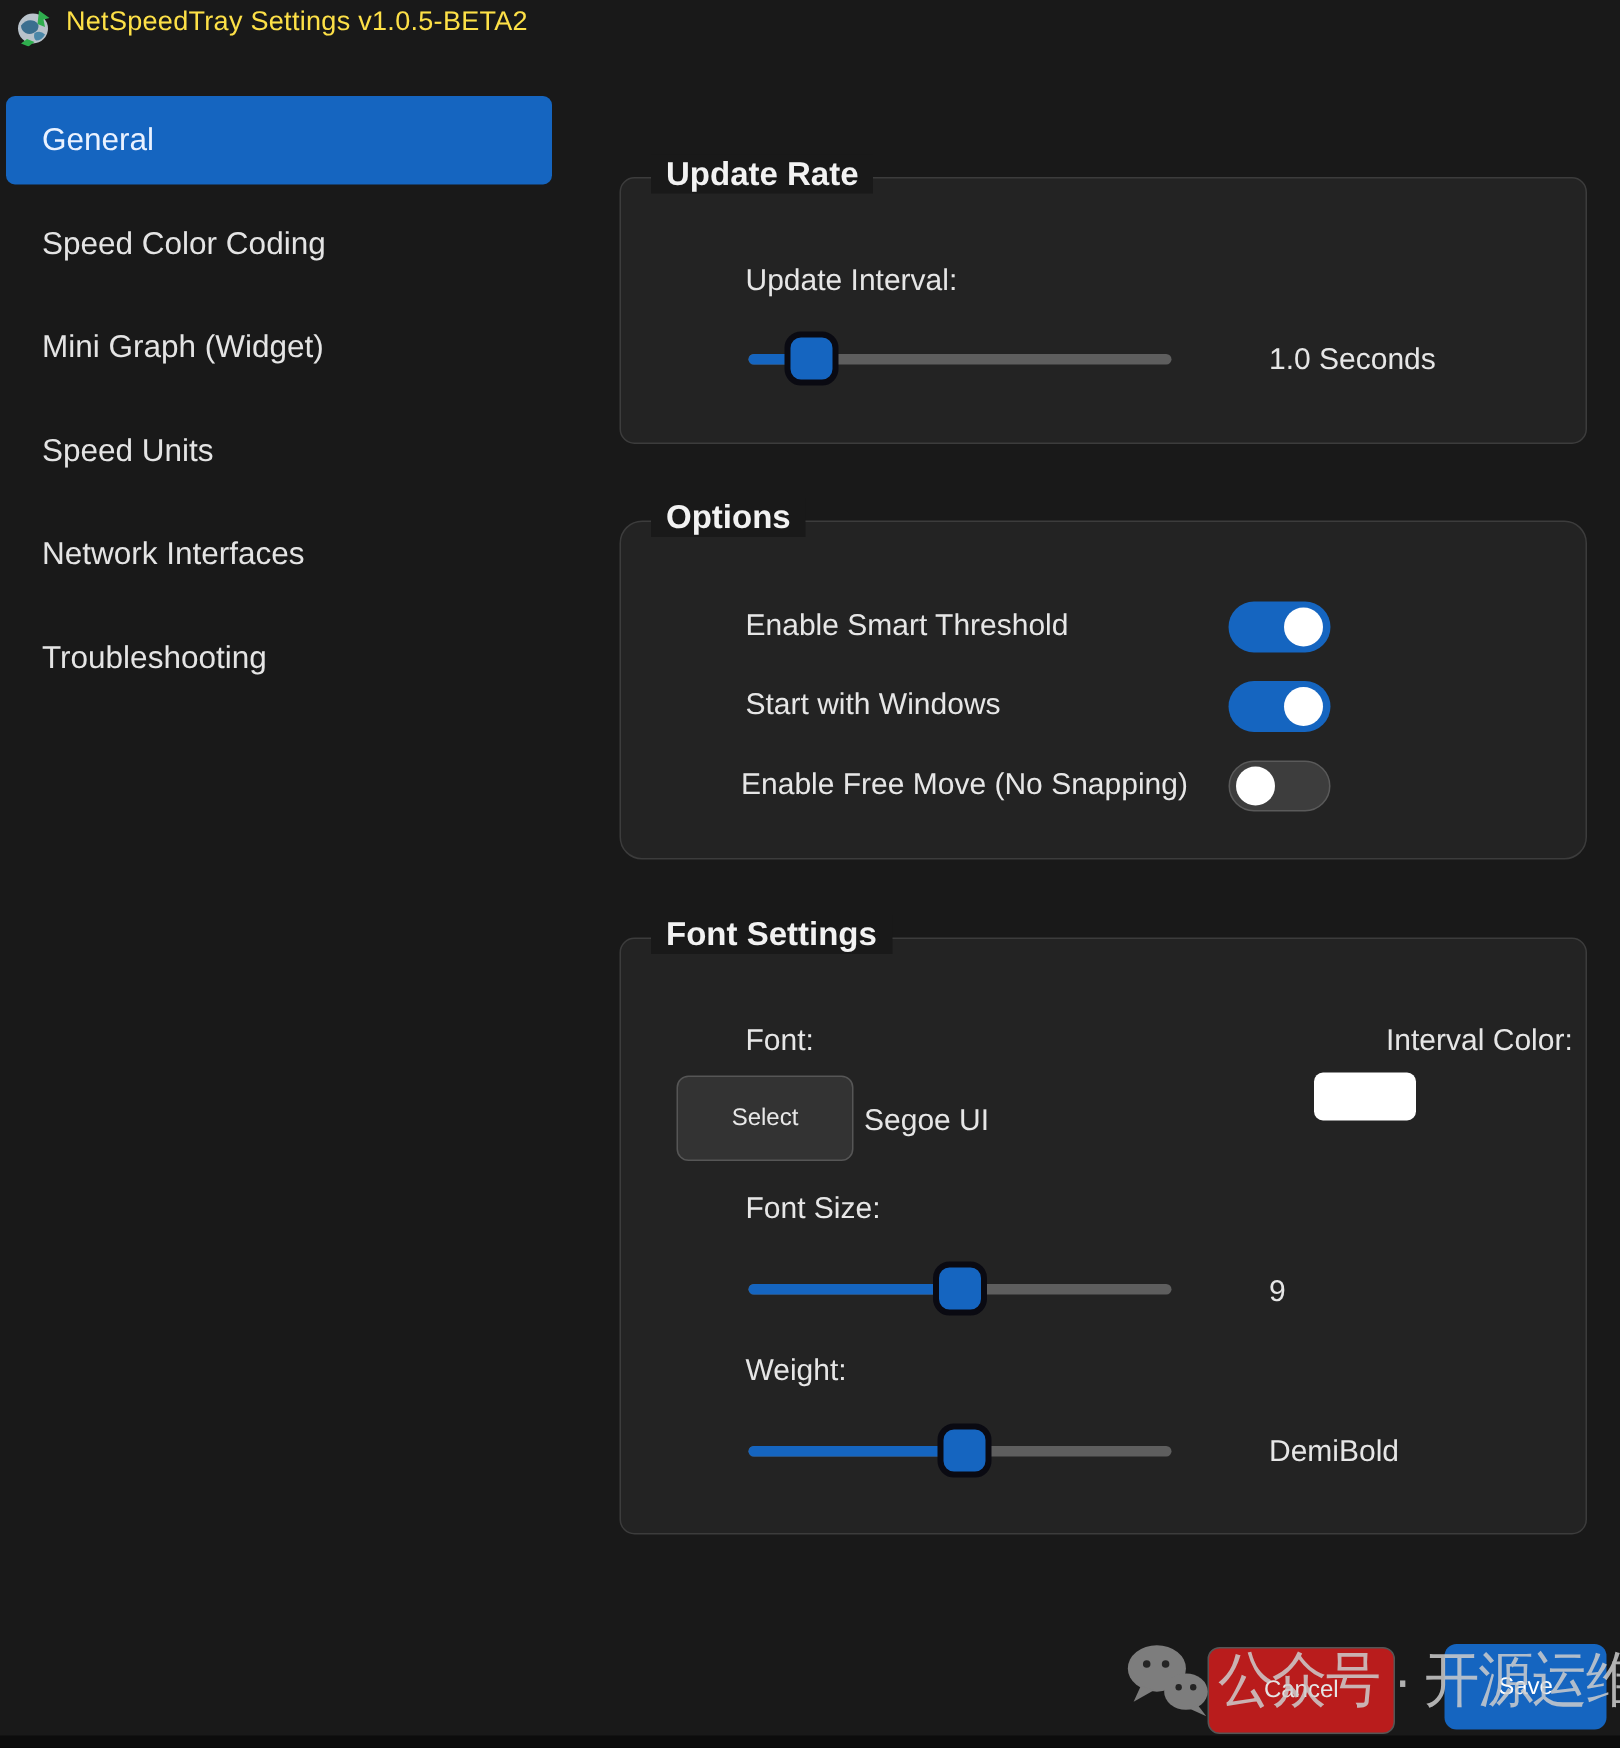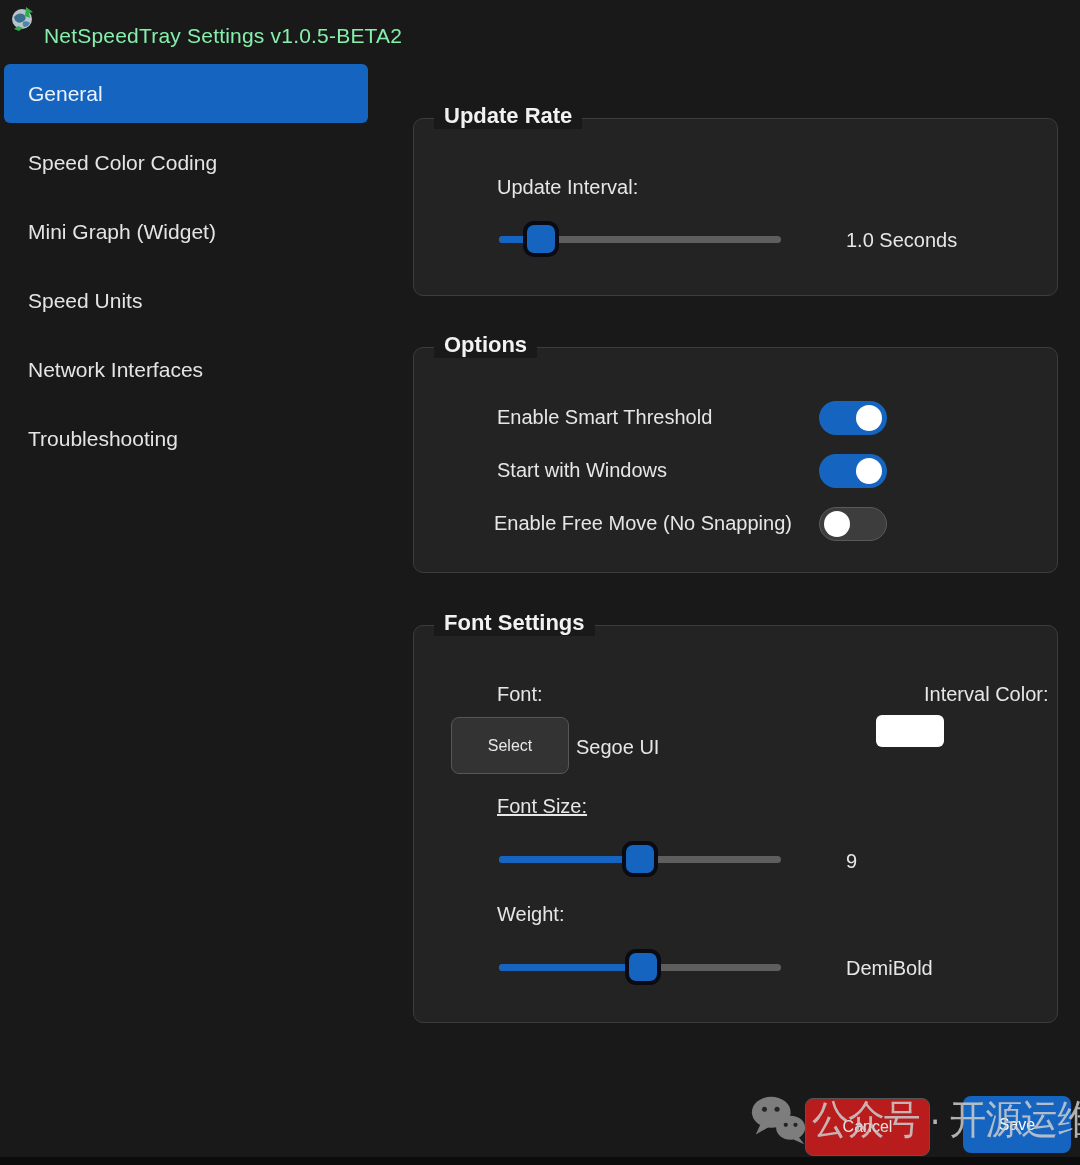--- a/index.html
+++ b/index.html
@@ -7,23 +7,22 @@
   body { font-family:"Liberation Sans","DejaVu Sans",sans-serif; }
   .screen {
     position:relative; width:1080px; height:1165px;
     background:var(--bg,#191919); overflow:hidden; color:#e6e6e6;
   }
 
   
   .titlebar { position:absolute; top:0; left:0; width:100%; height:36px; }
   .app-icon { position:absolute; left:10px; top:5px; width:26px; height:26px; }
   .win-title {
-    position:absolute; left:44px; top:4px; font-size:21px; color:#86efac;
+    position:absolute; left:44px; top:4px; font-size:18px; color:#fde047;
     letter-spacing:0.2px;
-    margin-top:20px;
   }
 
   
   .sidebar { position:absolute; left:4px; top:64px; width:364px; }
   .nav-item {
     position:absolute; left:0; width:364px; height:59px;
     display:flex; align-items:center; padding-left:24px;
     font-size:21px; color:#e4e4e4; border-radius:6px; cursor:pointer;
   }
   .nav-item.selected { background:var(--accent,#1565c0); color:#eaf2ff; }
@@ -132,21 +131,21 @@
     <span class="legend">Update Rate</span>
     <div class="fld-label" style="left:35px; top:57px;">Update Interval:</div>
     <div class="slider" style="left:85px; top:102px;">
       <div class="track"></div>
       <div class="fill" style="width: 15%;"></div>
       <div class="thumb" style="left: 15%;"></div>
     </div>
     <div class="fld-value" style="left:432px; top:110px;text-align:right;">1.0 Seconds</div>
   </section>
 
-  <section class="group" style="top:347px; height:226px;">
+  <section class="group" style="top:347px; height:226px;border-radius:15px;">
     <span class="legend">Options</span>
 
     <div class="fld-label" style="left:35px; top:58px;">Enable Smart Threshold</div>
     <div class="toggle on" style="left:405px; top:53px;">
         <div class="knob"></div>
       </div>
 
     <div class="fld-label" style="left:35px; top:111px;">Start with Windows</div>
     <div class="toggle on" style="left:405px; top:106px;">
         <div class="knob"></div>
@@ -161,21 +160,21 @@
   <section class="group" style="top:625px; height:398px;">
     <span class="legend">Font Settings</span>
 
     <div class="fld-label" style="left:35px; top:57px;">Font:</div>
     <div class="fld-label" style="left:462px; top:57px;">Interval Color:</div>
 
     <div class="btn btn-select">Select</div>
     <div class="fld-value" style="left:162px; top:110px;">Segoe UI</div>
     <div class="color-swatch" style="background: rgb(255, 255, 255);"></div>
 
-    <div class="fld-label" style="left:35px; top:169px;text-decoration:underline;">Font Size:</div>
+    <div class="fld-label" style="left:35px; top:169px;">Font Size:</div>
     <div class="slider" style="left:85px; top:215px;">
       <div class="track"></div>
       <div class="fill" style="width: 50%;"></div>
       <div class="thumb" style="left: 50%;"></div>
     </div>
     <div class="fld-value" style="left:432px; top:224px;">9</div>
 
     <div class="fld-label" style="left:35px; top:277px;">Weight:</div>
     <div class="slider" style="left:85px; top:323px;">
       <div class="track"></div>

